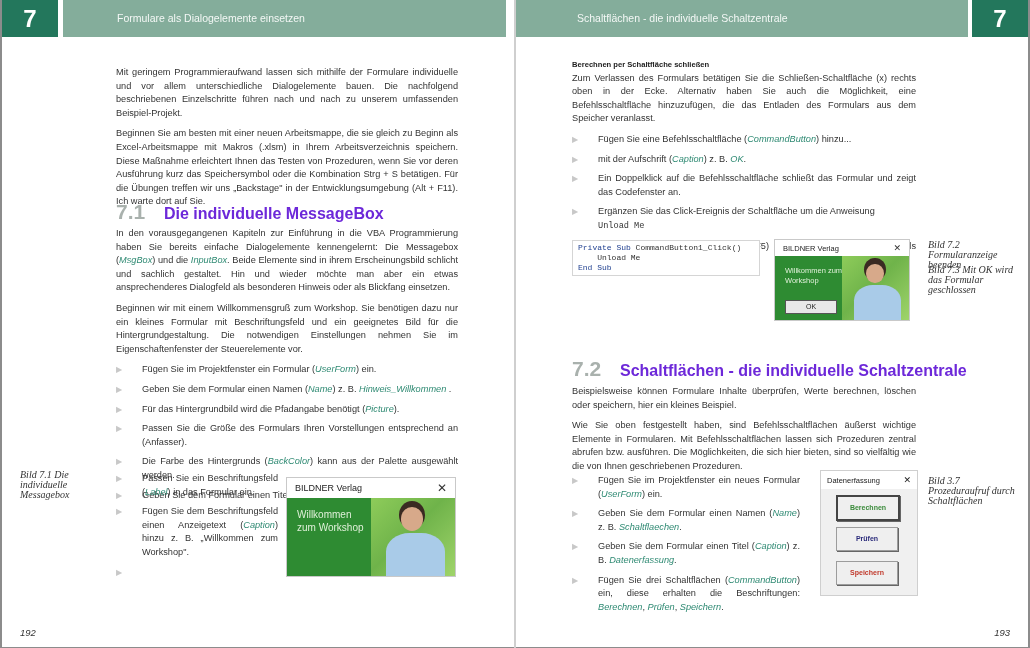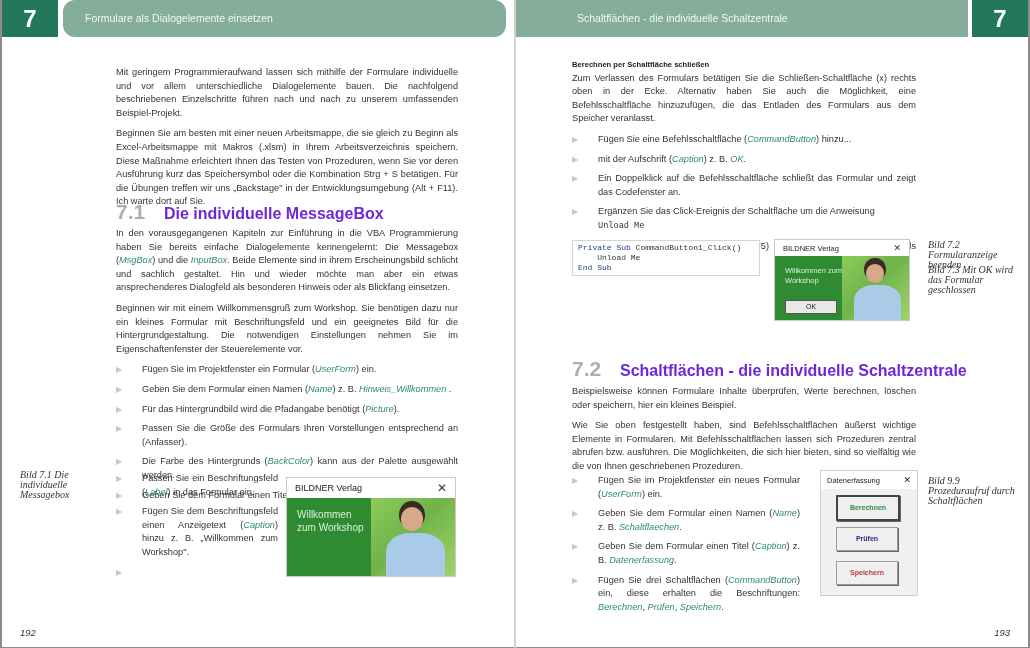--- a/index.html
+++ b/index.html
@@ -9,21 +9,21 @@
   .page.left { left:0; width:514px; border-left:2px solid #8c8c8c; box-sizing:border-box; }
   .page.right { left:516px; width:514px; border-right:2px solid #8c8c8c; box-sizing:border-box; }
   .gutter { position:absolute; left:514px; top:0; width:2px; height:648px; background:#cfcfcf; }
   .bottom-line { position:absolute; left:0; right:0; bottom:0; height:1px; background:#8c8c8c; }
 
   .hdr-num { position:absolute; top:0; height:37px; background:#23775c; color:#fff;
              font-weight:bold; font-size:24px; line-height:37px; text-align:center; }
   .hdr-bar { position:absolute; top:0; height:37px; background:#84ad9b; color:#f4f8f6;
              font-size:10.5px; line-height:37px; }
   .left .hdr-num { left:0; width:56px; }
-  .left .hdr-bar { left:61px; right:8px; padding-left:22px;border-radius:12px; }
+  .left .hdr-bar { left:61px; right:8px; padding-left:54px; }
   .right .hdr-bar { left:0; right:60px; padding-left:61px; }
   .right .hdr-num { right:0; width:56px; }
 
   .text { position:absolute; font-size:9.2px; line-height:13.6px; color:#333; }
   .para { margin:0 0 7px 0; text-align:justify; }
   .em { color:#2f8a73; font-style:italic; }
   .bullets { list-style:none; margin:0; padding:0; }
   .bullets li { position:relative; padding-left:26px; margin-bottom:6px; text-align:justify; }
   .bullets li .arrow { position:absolute; left:0; top:0; color:#c8c8c8; font-size:8px; }
   .sec-title { position:absolute; display:flex; align-items:baseline; }
@@ -183,17 +183,17 @@
   <div class="df-form" style="left:304px; top:470px; width:98px; height:126px;">
     <div class="df-title">
       <span>Datenerfassung</span>
       <span style="font-size:9px;">✕</span>
     </div>
     <div class="df-btn" style="top: 24px; border: 2px solid rgb(68, 68, 68); color: rgb(58, 138, 58);">Berechnen</div>
     <div class="df-btn" style="top: 56px; color: rgb(42, 42, 122);">Prüfen</div>
     <div class="df-btn" style="top: 90px; color: rgb(192, 57, 43);">Speichern</div>
   </div>
 
-  <div class="caption" style="left:412px; top:476px; width:90px;">Bild 9.9 Prozeduraufruf durch Schaltflächen</div>
+  <div class="caption" style="left:412px; top:476px; width:90px;">Bild 3.7 Prozeduraufruf durch Schaltflächen</div>
 
   <div class="page-no" style="right:18px;">193</div>
   <div class="bottom-line"></div>
 </div>
 
 </body></html>

